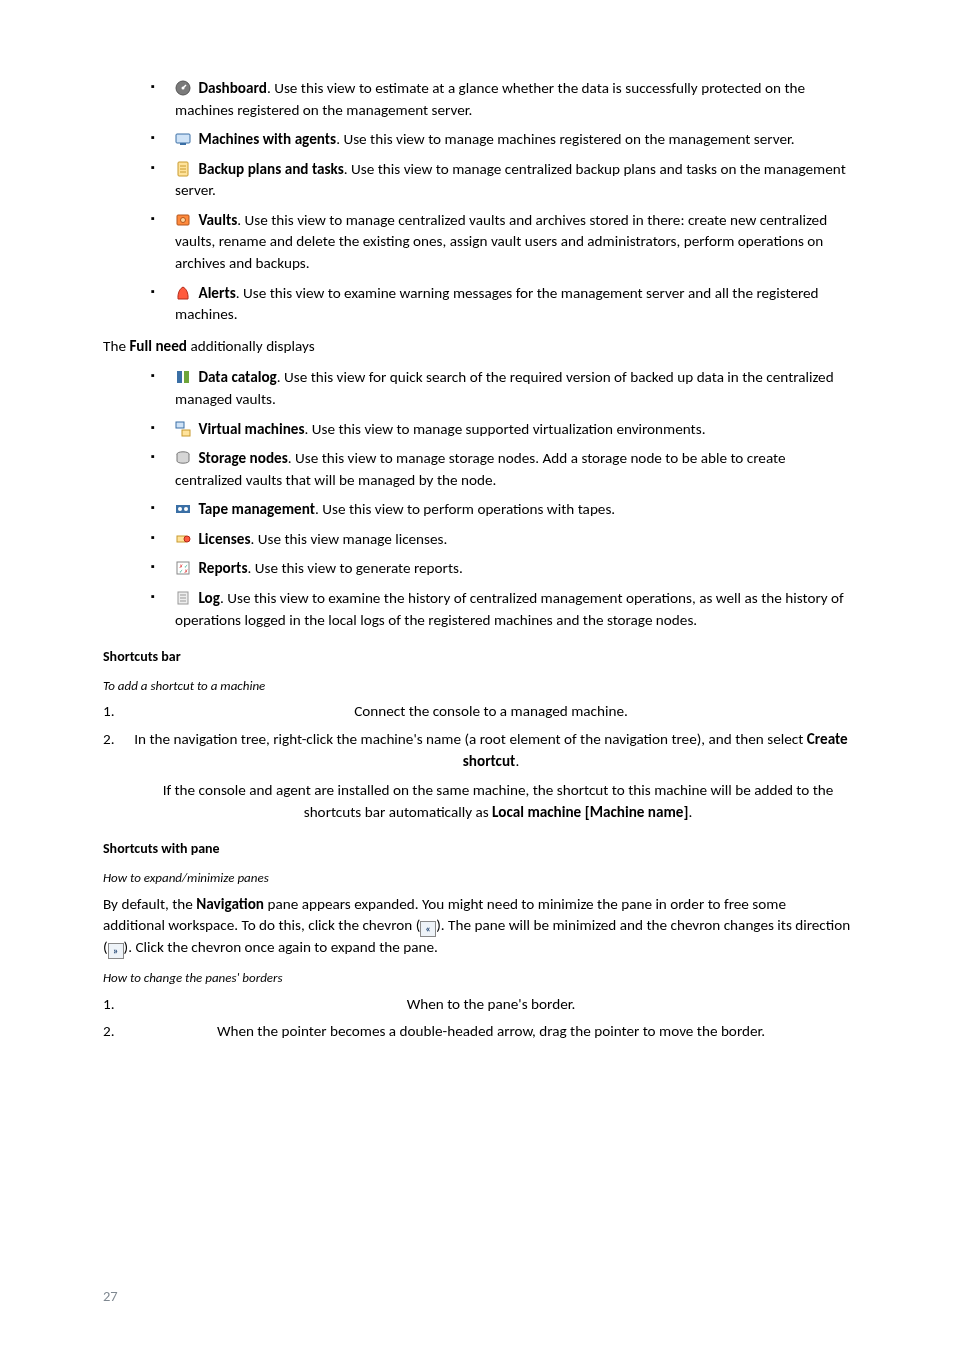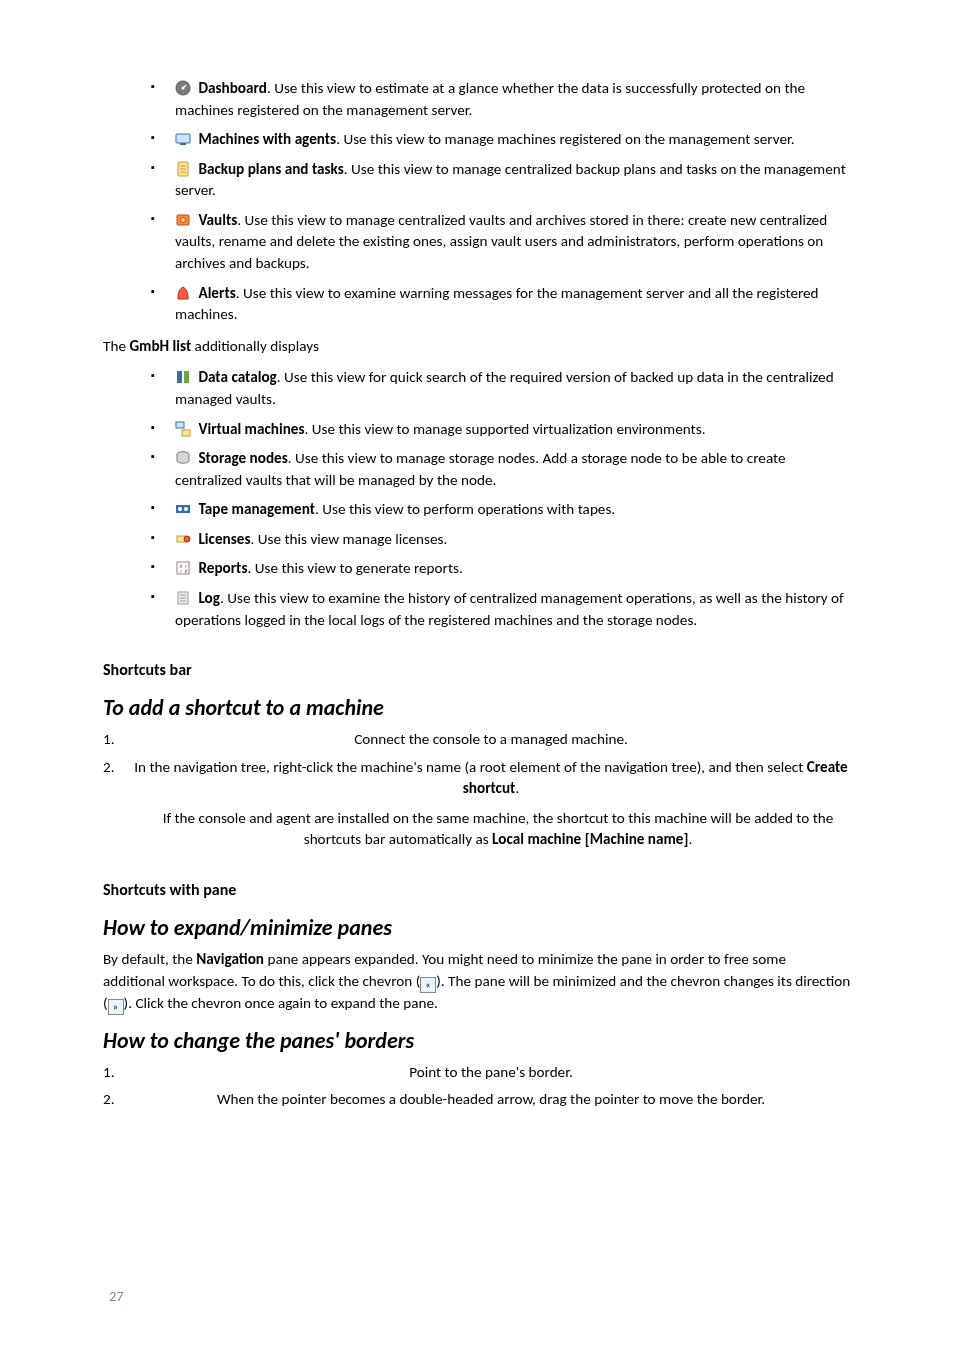--- a/index.html
+++ b/index.html
@@ -40,28 +40,28 @@
     display: inline-block;
     width: 16px;
     height: 16px;
     vertical-align: -3px;
     margin-right: 4px;
   }
   .section-sub {
     margin: 6px 0 10px 0;
   }
   h3 {
-    font-size: 16px;
+    font-size: 14px;
     font-weight: bold;
-    margin: 28px 0 8px 0;
+    margin: 16px 0 8px 0;
   }
   h4.italic {
     font-style: italic;
-    font-weight: bold;
-    font-size: 22px;
+    font-weight: normal;
+    font-size: 13px;
     margin: 10px 0 6px 0;
   }
   ol.num {
     counter-reset: numlist;
     list-style: none;
     padding: 0;
     margin: 0 0 10px 0;
     text-align: center;
   }
   ol.num > li {
@@ -88,21 +88,21 @@
     vertical-align: -2px;
     text-align: center;
     line-height: 13px;
     font-size: 10px;
     color: #2a4c78;
     font-weight: bold;
   }
   .footer {
     position: absolute;
     bottom: 42px;
-    left: 109px;
+    left: 103px;
     right: 103px;
     font-size: 14.5px;
     color: #7f8891;
   }
   .footer .pageno { float: left; }
   .footer .copy { float: right; }
   p { margin: 6px 0 10px 0; }
 </style>
 </head>
 <body>
@@ -148,21 +148,21 @@
     <li>
       <span class="bullet">▪</span>
       <span class="icon"><svg viewBox="0 0 16 16">
             <path d="M3 14 C3 14 2 5 8 2 C14 5 13 14 13 14 Z" fill="#ff5a3d" stroke="#b32a1a"></path>
           </svg></span>
       <strong>Alerts</strong><span>. Use this view to examine warning messages for the management server and all the registered machines.</span>
     </li>
   </ul>
 
   <p class="section-sub">
-    <span>The </span><strong>GmbH list</strong><span> additionally displays</span>
+    <span>The </span><strong>Full need</strong><span> additionally displays</span>
   </p>
 
   <ul class="items">
     <li>
       <span class="bullet">▪</span>
       <span class="icon"><svg viewBox="0 0 16 16">
             <rect x="2" y="2" width="5" height="12" fill="#3a6fa5"></rect>
             <rect x="9" y="2" width="5" height="12" fill="#6fa53a"></rect>
           </svg></span>
       <strong>Data catalog</strong><span>. Use this view for quick search of the required version of backed up data in the centralized managed vaults.</span>
@@ -237,21 +237,21 @@
   </ol>
 
   <h3>Shortcuts with pane</h3>
   <h4 class="italic">How to expand/minimize panes</h4>
   <p>
     <span>By default, the </span><strong>Navigation</strong><span> pane appears expanded. You might need to minimize the pane in order to free some additional workspace. To do this, click the chevron (</span><span class="chevbox">«</span><span>). The pane will be minimized and the chevron changes its direction (</span><span class="chevbox">»</span><span>). Click the chevron once again to expand the pane.</span>
   </p>
 
   <h4 class="italic">How to change the panes' borders</h4>
   <ol class="num">
-    <li><span>Point to the pane's border.</span></li>
+    <li><span>When to the pane's border.</span></li>
     <li><span>When the pointer becomes a double-headed arrow, drag the pointer to move the border.</span></li>
   </ol>
 
   <div class="footer">
     <span class="pageno">27</span>
   </div>
 
 </div>
 
 </body></html>

